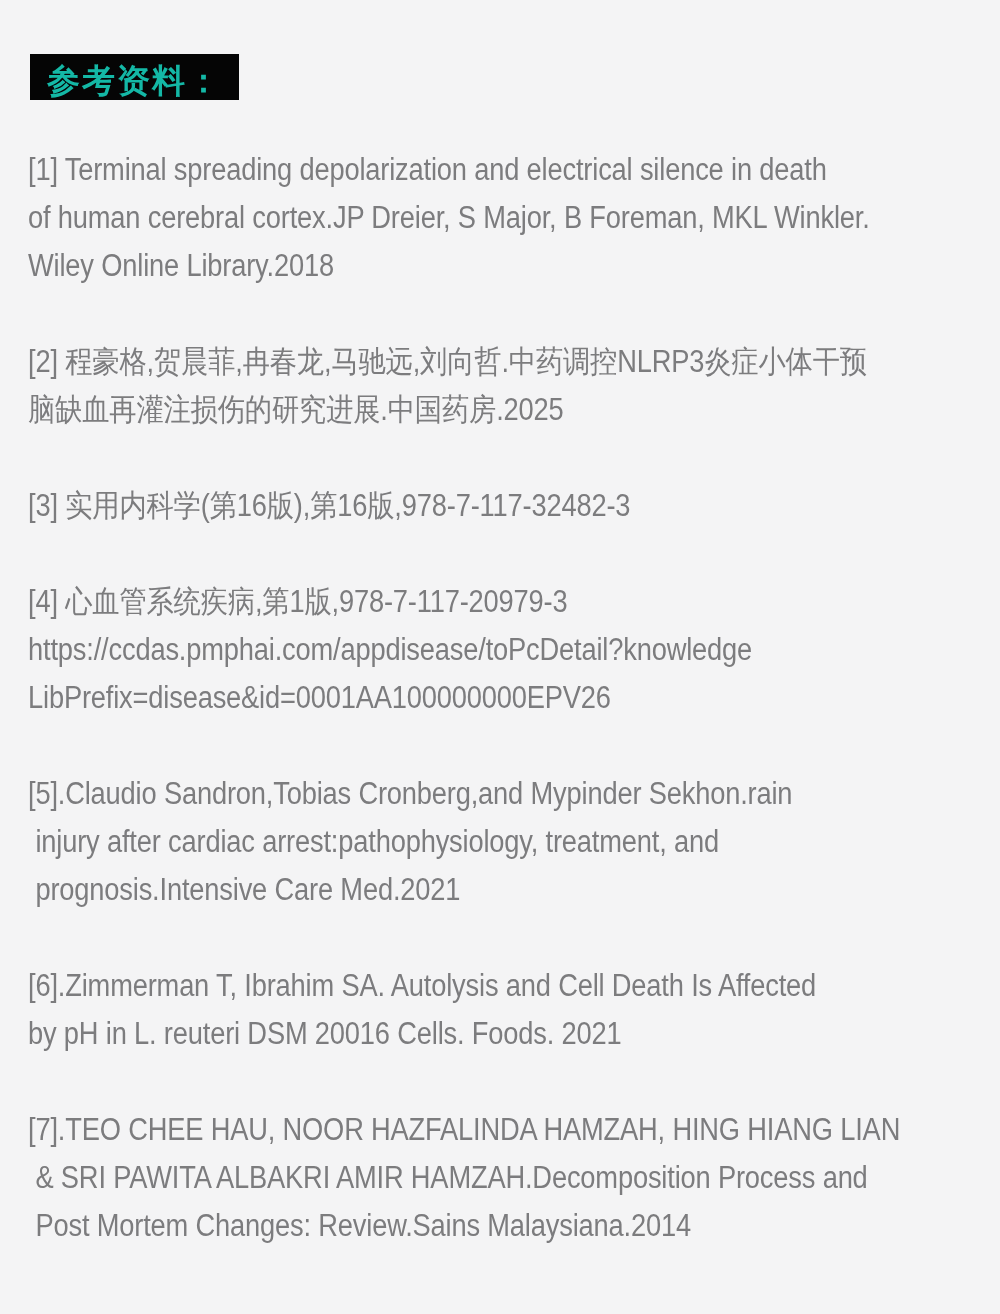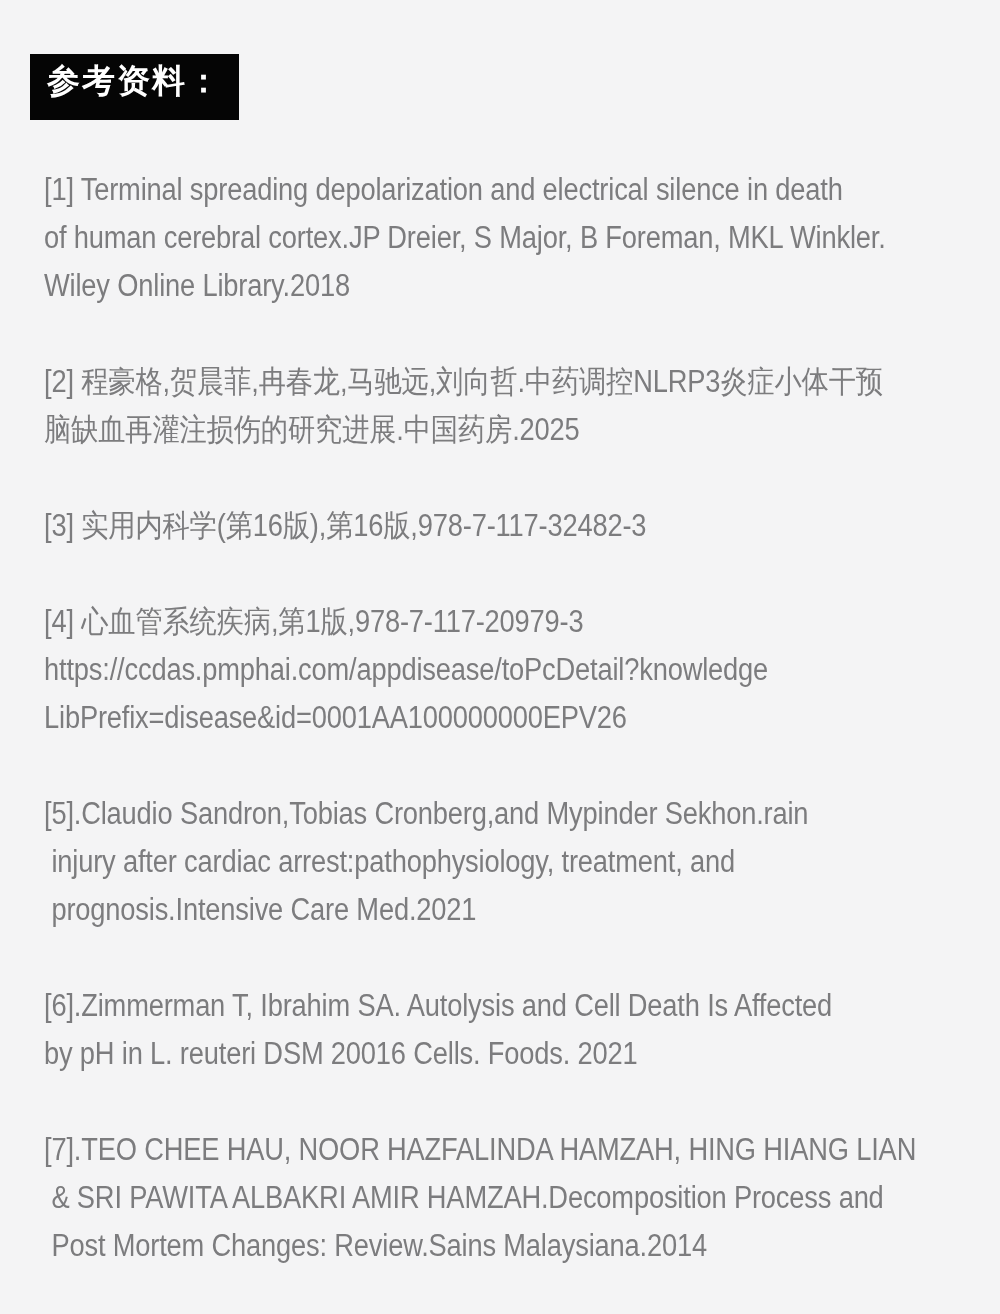--- a/index.html
+++ b/index.html
@@ -12,31 +12,31 @@
     position: relative;
     width: 1000px;
     height: 1314px;
     background: #f4f4f5;
     overflow: hidden;
   }
   .badge {
     display: inline-block;
     margin: 54px 0 0 30px;
     background: #050505;
-    color: #ffffff;
+    color: #14b8a6;
     font-weight: 700;
     font-size: 33px;
     line-height: 54px;
-    height: 66px;
+    height: 46px;
     padding: 0 17px;
     letter-spacing: 2px;
     white-space: nowrap;
   }
   .refs {
-    margin: 46px 0 0 44px;
+    margin: 46px 0 0 28px;
   }
   .ref {
     margin: 0 0 48px 0;
     padding: 0;
     width: 1120px;               
     font-size: 31px;
     line-height: 48px;
     font-weight: 400;
     color: #7c7c7e;
     white-space: pre-wrap;       

